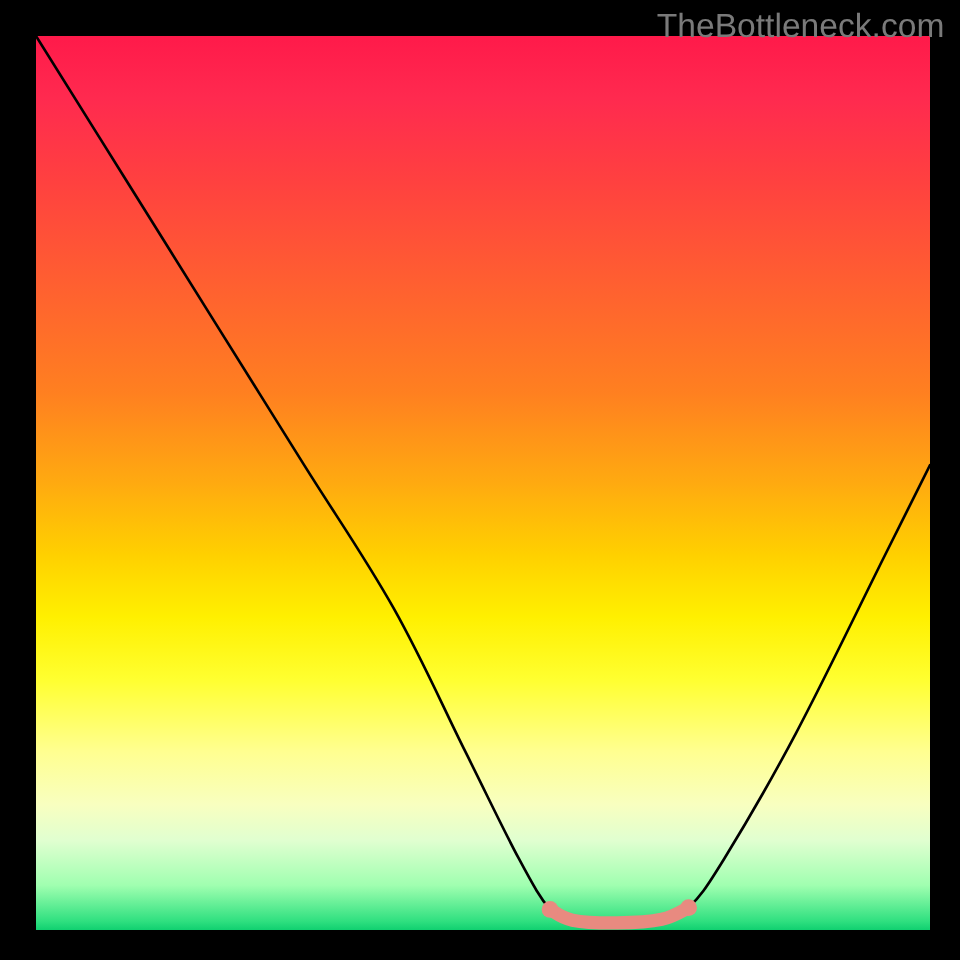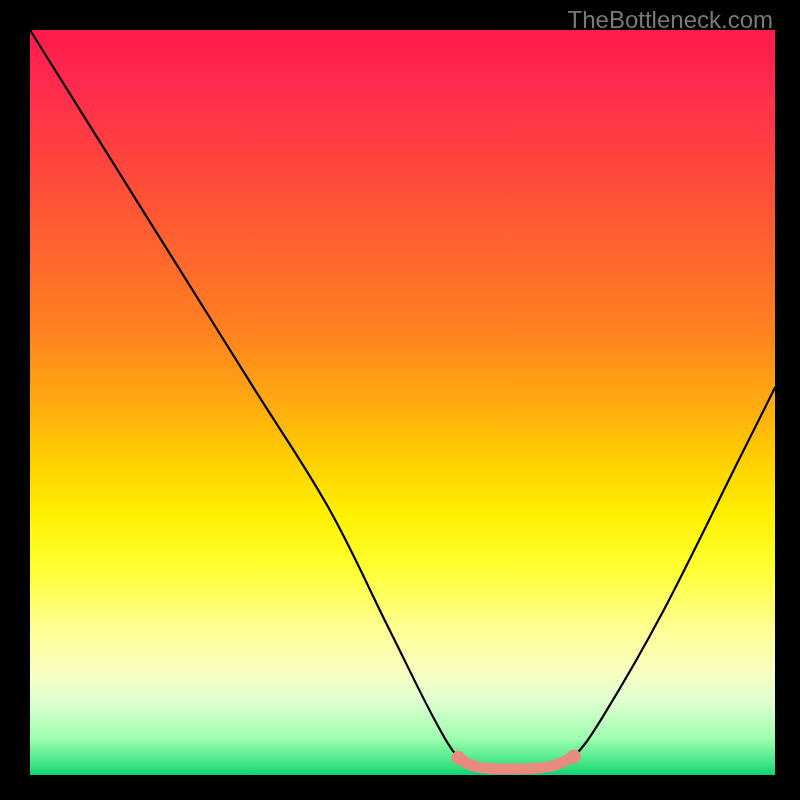--- a/index.html
+++ b/index.html
@@ -7,23 +7,23 @@
     width: 800px;
     height: 800px;
     background: #000;
     position: relative;
     font-family: Arial, sans-serif;
     overflow: hidden;
   }
   .watermark {
     position: absolute;
     top: 6px;
-    right: 27px;
+    right: 13px;
     color: #7a7a7a;
-    font-size: 24px;
+    font-size: 28px;
     font-weight: 500;
     z-index: 10;
   }
   .plot-area {
     position: absolute;
     left: 30px;
     top: 30px;
     width: 745px;
     height: 745px;
   }

